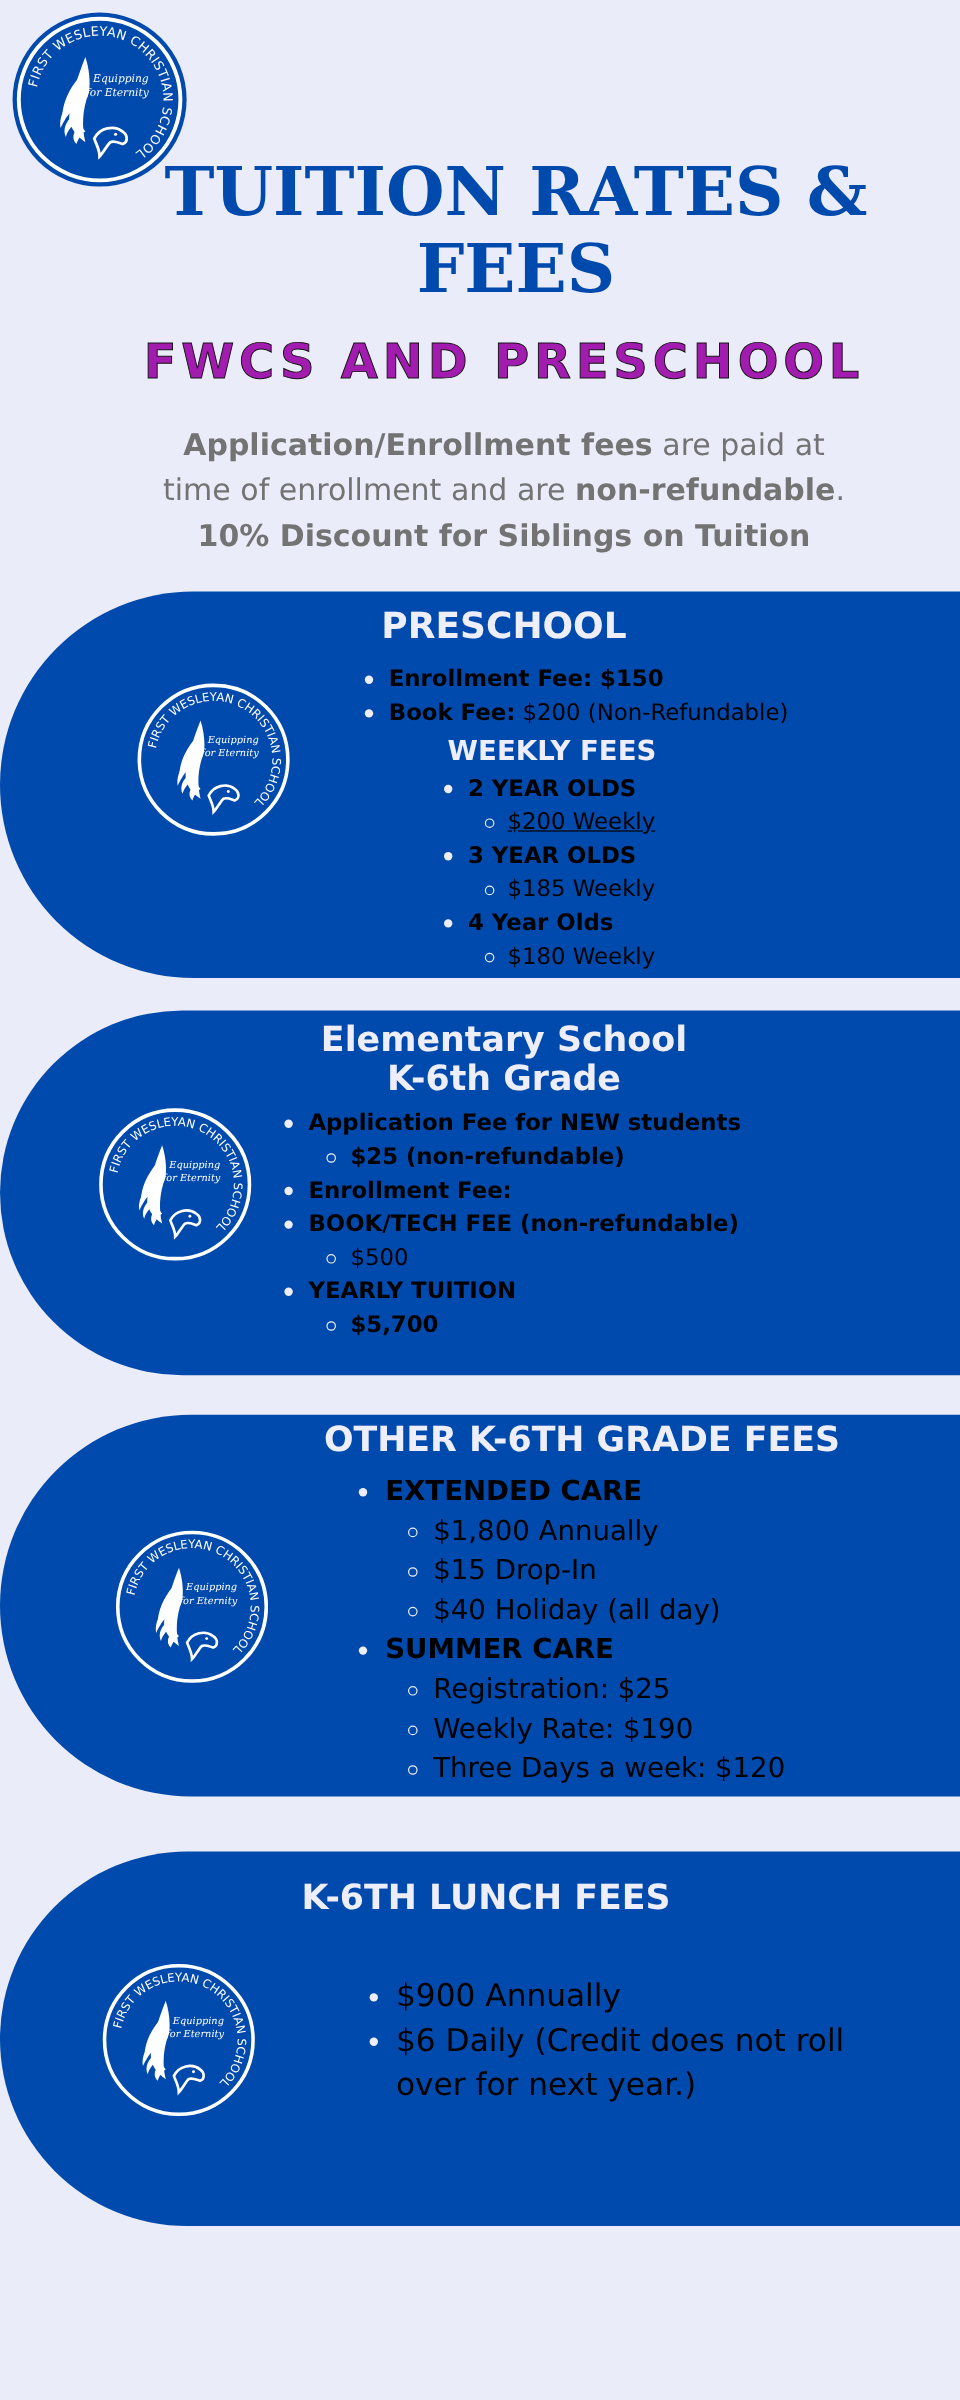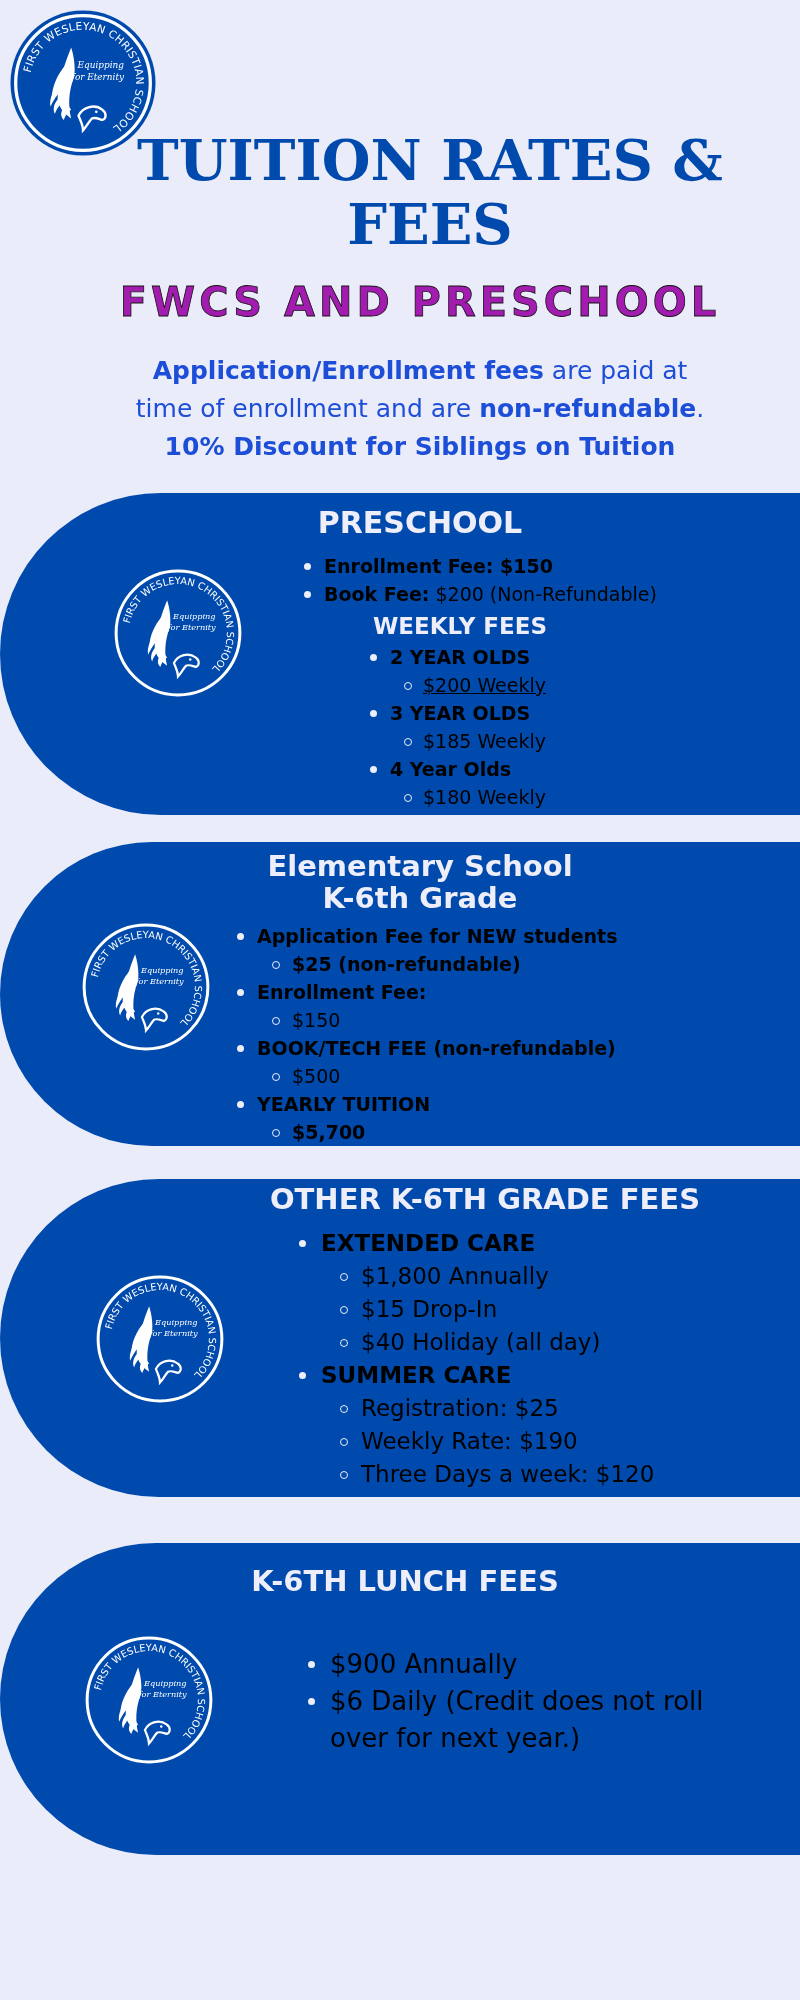--- a/index.html
+++ b/index.html
@@ -17,21 +17,21 @@
     font-size: 56px; line-height: 64px; letter-spacing: 0px;
   }
   .subtitle {
     position: absolute; left: 60px; width: 720px; text-align: center; top: 277px;
     font-family: "DejaVu Sans", sans-serif; font-size: 40px; letter-spacing: 4px;
     color: #a21caf; font-weight: bold; line-height: 50px;
     -webkit-text-stroke: 0.8px #111;
   }
   .intro {
     position: absolute; left: 80px; width: 680px; top: 352px; text-align: center;
-    font-family: "DejaVu Sans", sans-serif; font-size: 25px; line-height: 38px; color: #1d4ed8;
+    font-family: "DejaVu Sans", sans-serif; font-size: 25px; line-height: 38px; color: #737373;
   }
   .intro b { font-weight: bold; }
   .intro .lite { font-weight: normal; }
 
   
   .panel {
     position: absolute; left: 0; width: 800px; background: #014AAD;
     border-radius: 170px 0 0 170px / 170px 0 0 170px;
   }
 
@@ -162,21 +162,20 @@
 
   <div class="ph" style="left:230px; width:380px; top:8px; font-size:29px; line-height:32px;">
     <div>Elementary School</div>
     <div>K-6th Grade</div>
   </div>
 
   <ul class="fee" style="position:absolute; left:257px; top:80px;">
     <li class="l1 b">Application Fee for NEW students</li>
     <li class="l2 b" style="margin-left:35px;"> $25 (non-refundable)</li>
     <li class="l1 b">Enrollment Fee:</li>
-    <li class="l2 n" style="margin-left:35px;">$150</li>
     <li class="l1 b">BOOK/TECH FEE (non-refundable)</li>
     <li class="l2 n" style="margin-left:35px;">$500</li>
     <li class="l1 b">YEARLY TUITION</li>
     <li class="l2 n" style="margin-left:35px;font-weight:bold;">$5,700</li>
   </ul>
 </div>
 
 <div class="panel p3" style="top:1179px; height:318px;">
   <div class="logo" style="left:92px; top:92px; width:136px; height:136px;">
     <svg viewBox="0 0 100 100">

